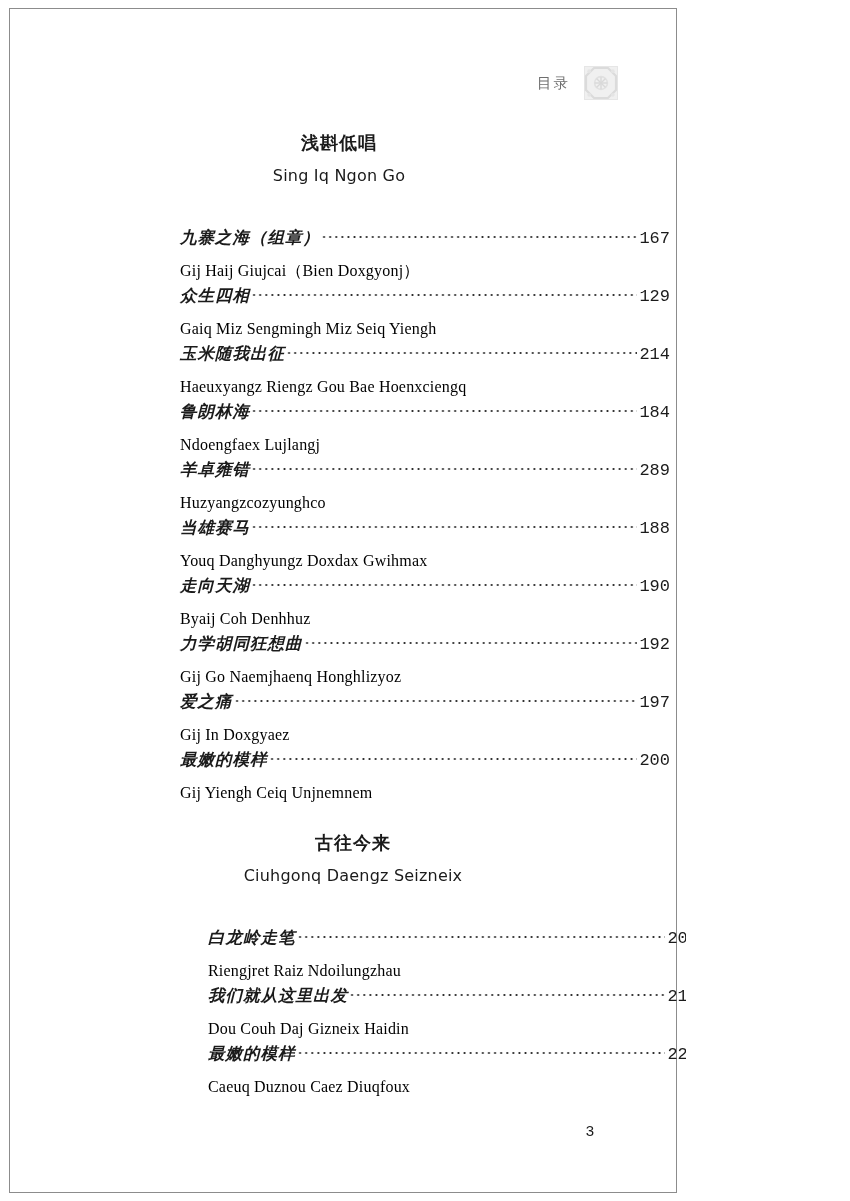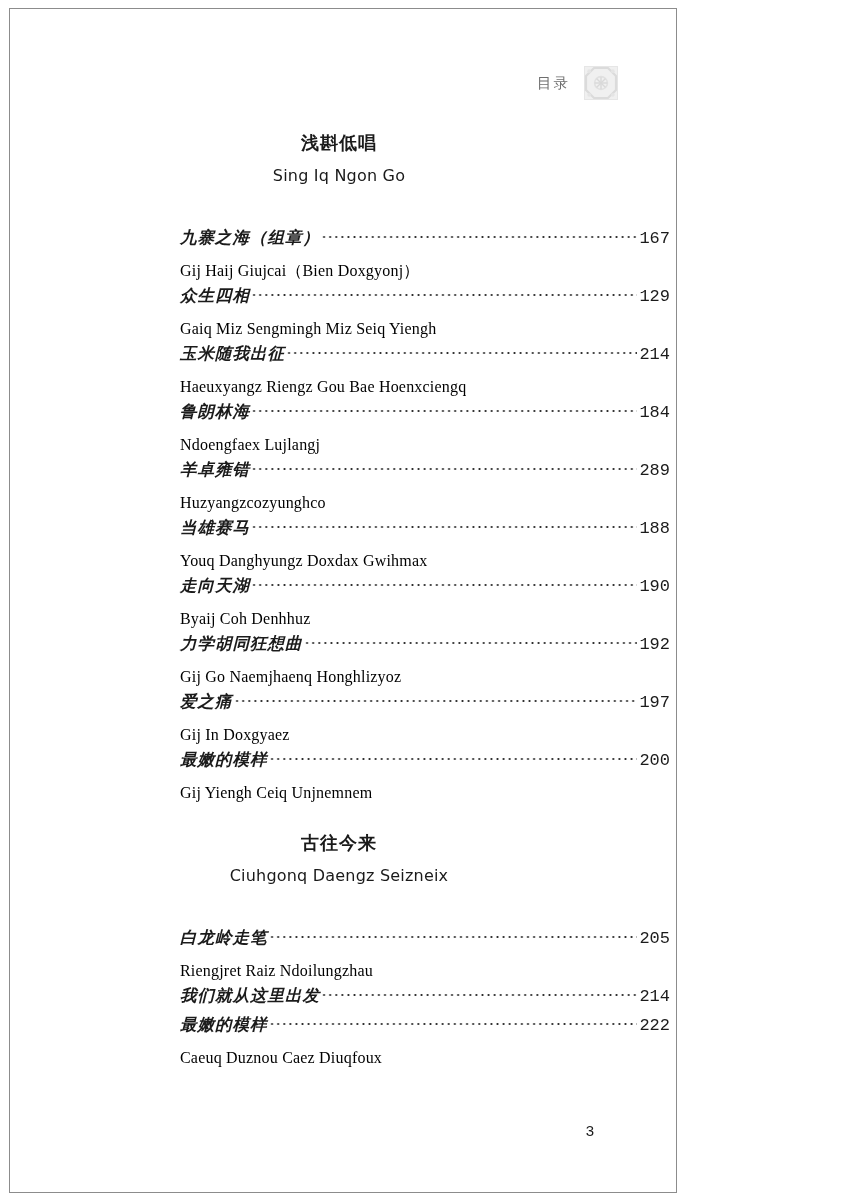--- a/index.html
+++ b/index.html
@@ -264,41 +264,42 @@
         <div class="toc-line-cn">
           <span class="toc-title-cn">最嫩的模样</span>
           <span class="toc-leader"></span>
           <span class="toc-page">200</span>
         </div>
         <div class="toc-line-zh">Gij Yiengh Ceiq Unjnemnem</div>
       </li>
     </ul>
   </div>
 
-  <div class="section" style="top:832px;">
+  <div class="section" style="top:832px;padding-left:28px;">
     <div class="section-heading">
       <div class="section-title-cn">古往今来</div>
       <div class="section-title-zh">Ciuhgonq Daengz Seizneix</div>
     </div>
 
     <ul class="toc-list" style="margin-top:42px; padding-left:180px;">
       <li class="toc-entry">
         <div class="toc-line-cn">
           <span class="toc-title-cn">白龙岭走笔</span>
           <span class="toc-leader"></span>
           <span class="toc-page">205</span>
         </div>
         <div class="toc-line-zh">Riengjret Raiz Ndoilungzhau</div>
       </li>
       <li class="toc-entry">
         <div class="toc-line-cn">
           <span class="toc-title-cn">我们就从这里出发</span>
           <span class="toc-leader"></span>
           <span class="toc-page">214</span>
         </div>
+        <div class="toc-line-zh">Dou Couh Daj Gizneix Haidin</div>
       </li>
       <li class="toc-entry">
         <div class="toc-line-cn">
           <span class="toc-title-cn">最嫩的模样</span>
           <span class="toc-leader"></span>
           <span class="toc-page">222</span>
         </div>
         <div class="toc-line-zh">Caeuq Duznou Caez Diuqfoux</div>
       </li>
     </ul>

